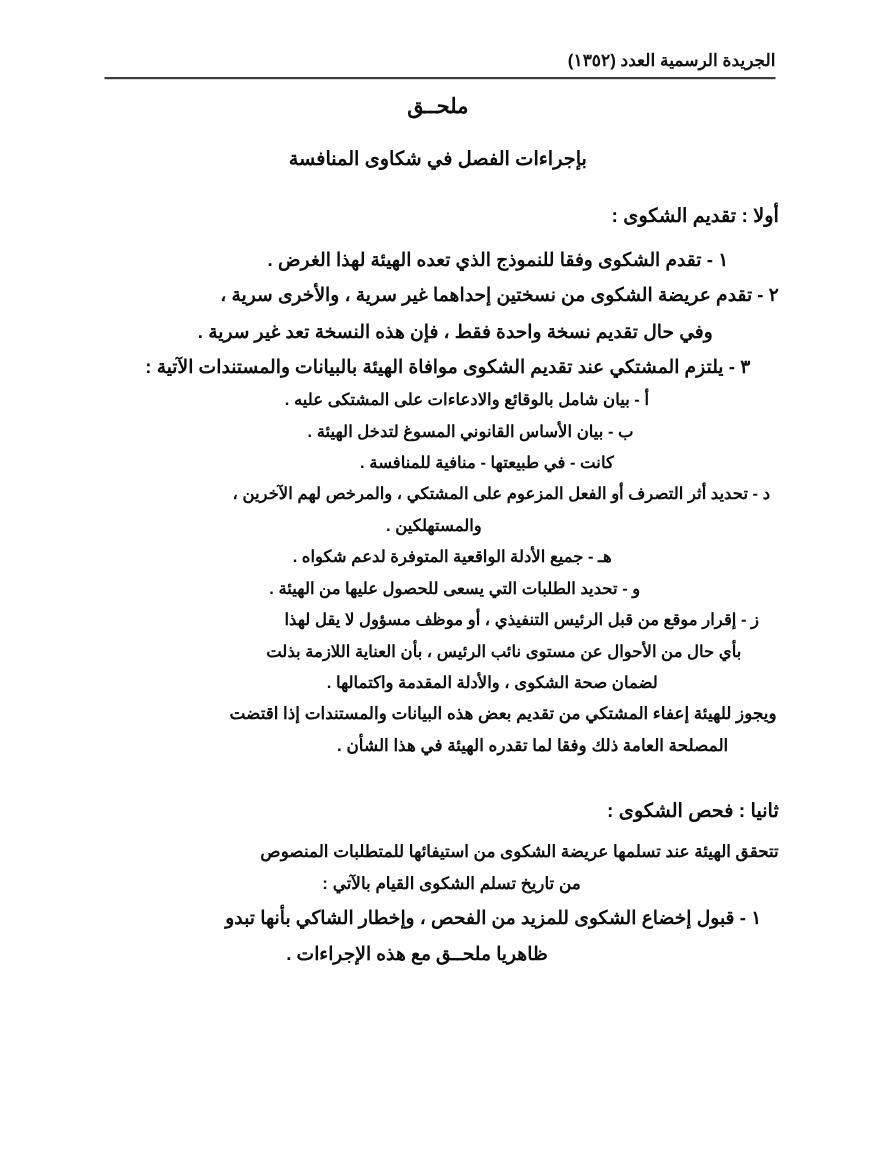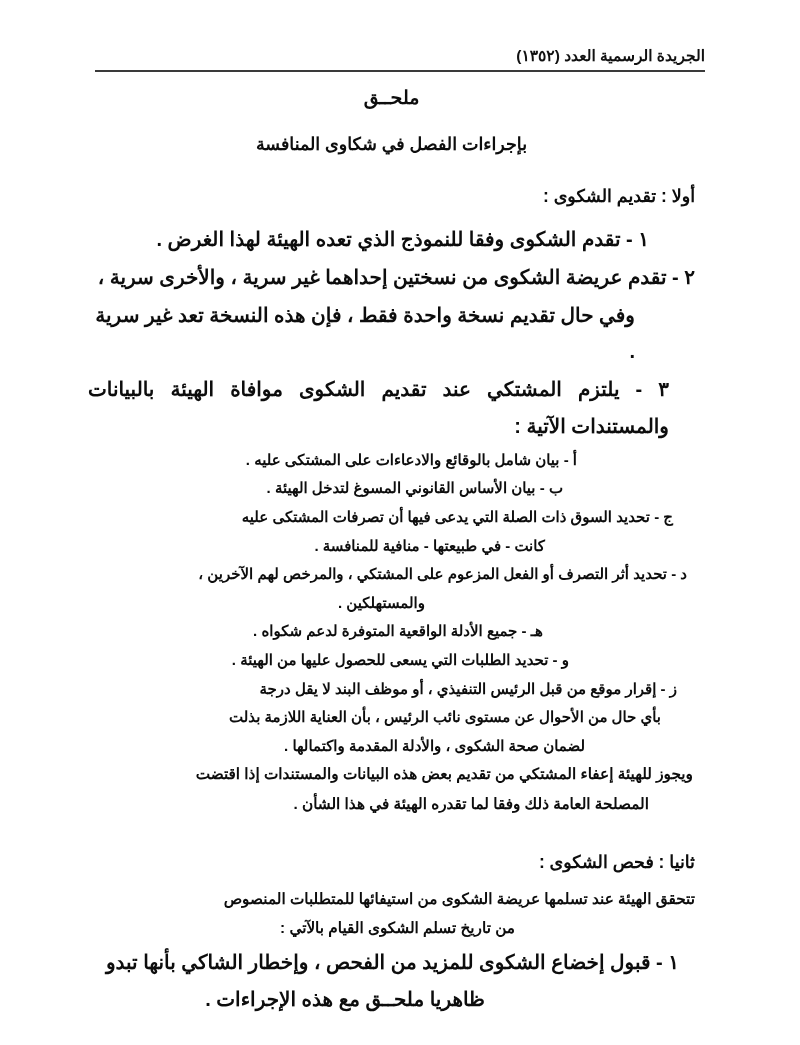--- a/index.html
+++ b/index.html
@@ -42,21 +42,21 @@
     margin-top: 5px;
     height: 0;
     border-top: 2.1px solid #3a3a3a;
     width: 100%;
   }
 
   
   .body-zone {
     position: absolute;
     top: 86px;
-    right: 105px;
+    right: 92px;
     left: 88px;
   }
 
   .doc-title {
     text-align: center;
     font-size: 19px;
     font-weight: 700;
     margin: 0 0 22px 0;
     line-height: 1.3;
     letter-spacing: 0.3px;
@@ -80,21 +80,21 @@
     padding-right: 0;
   }
 
   .section-heading.second {
     margin-top: 22px;
     margin-bottom: 11px;
   }
 
   
   .item {
-    font-size: 20px;
+    font-size: 17px;
     font-weight: 700;
     line-height: 1.84;
     text-align: justify;
     text-align-last: right;
     margin: 0 0 1px 0;
     padding-right: 0;
   }
 
   .item.one-line {
     text-align: right;
@@ -166,31 +166,30 @@
 
     <p class="item">٢ - تقدم عريضة الشكوى من نسختين إحداهما غير سرية ، والأخرى سرية ،</p>
     <p class="item one-line" style="padding-right:60px;">وفي حال تقديم نسخة واحدة فقط ، فإن هذه النسخة تعد غير سرية .</p>
 
     <p class="item indent-sm">٣ - يلتزم المشتكي عند تقديم الشكوى موافاة الهيئة بالبيانات والمستندات الآتية :</p>
 
     <p class="subitem one-line w-a">أ - بيان شامل بالوقائع والادعاءات على المشتكى عليه .</p>
 
     <p class="subitem one-line w-b">ب - بيان الأساس القانوني المسوغ لتدخل الهيئة .</p>
 
-    <p class="subitem w-c">ج - تحديد السوق ذات الصلة التي يدعى فيها أن تصرفات المشتكى عليه</p>
     <p class="subitem one-line" style="padding-right:150px;">كانت - في طبيعتها - منافية للمنافسة .</p>
 
     <p class="subitem w-d">د - تحديد أثر التصرف أو الفعل المزعوم على المشتكي ، والمرخص لهم الآخرين ،</p>
     <p class="subitem one-line" style="padding-right:270px;">والمستهلكين .</p>
 
     <p class="subitem one-line w-e">هـ - جميع الأدلة الواقعية المتوفرة لدعم شكواه .</p>
 
     <p class="subitem one-line w-f">و - تحديد الطلبات التي يسعى للحصول عليها من الهيئة .</p>
 
-    <p class="subitem w-g">ز - إقرار موقع من قبل الرئيس التنفيذي ، أو موظف البند لا يقل درجة</p>
+    <p class="subitem w-g">ز - إقرار موقع من قبل الرئيس التنفيذي ، أو موظف مسؤول لا يقل لهذا</p>
     <p class="subitem" style="padding-right:34px;">بأي حال من الأحوال عن مستوى نائب الرئيس ، بأن العناية اللازمة بذلت</p>
     <p class="subitem one-line" style="padding-right:110px;">لضمان صحة الشكوى ، والأدلة المقدمة واكتمالها .</p>
 
     <p class="para closing">ويجوز للهيئة إعفاء المشتكي من تقديم بعض هذه البيانات والمستندات إذا اقتضت</p>
     <p class="para tail-center" style="padding-right:46px;">المصلحة العامة ذلك وفقا لما تقدره الهيئة في هذا الشأن .</p>
 
     <div class="spacer-md"></div>
 
     <h3 class="section-heading second">ثانيا : فحص الشكوى :</h3>
 

